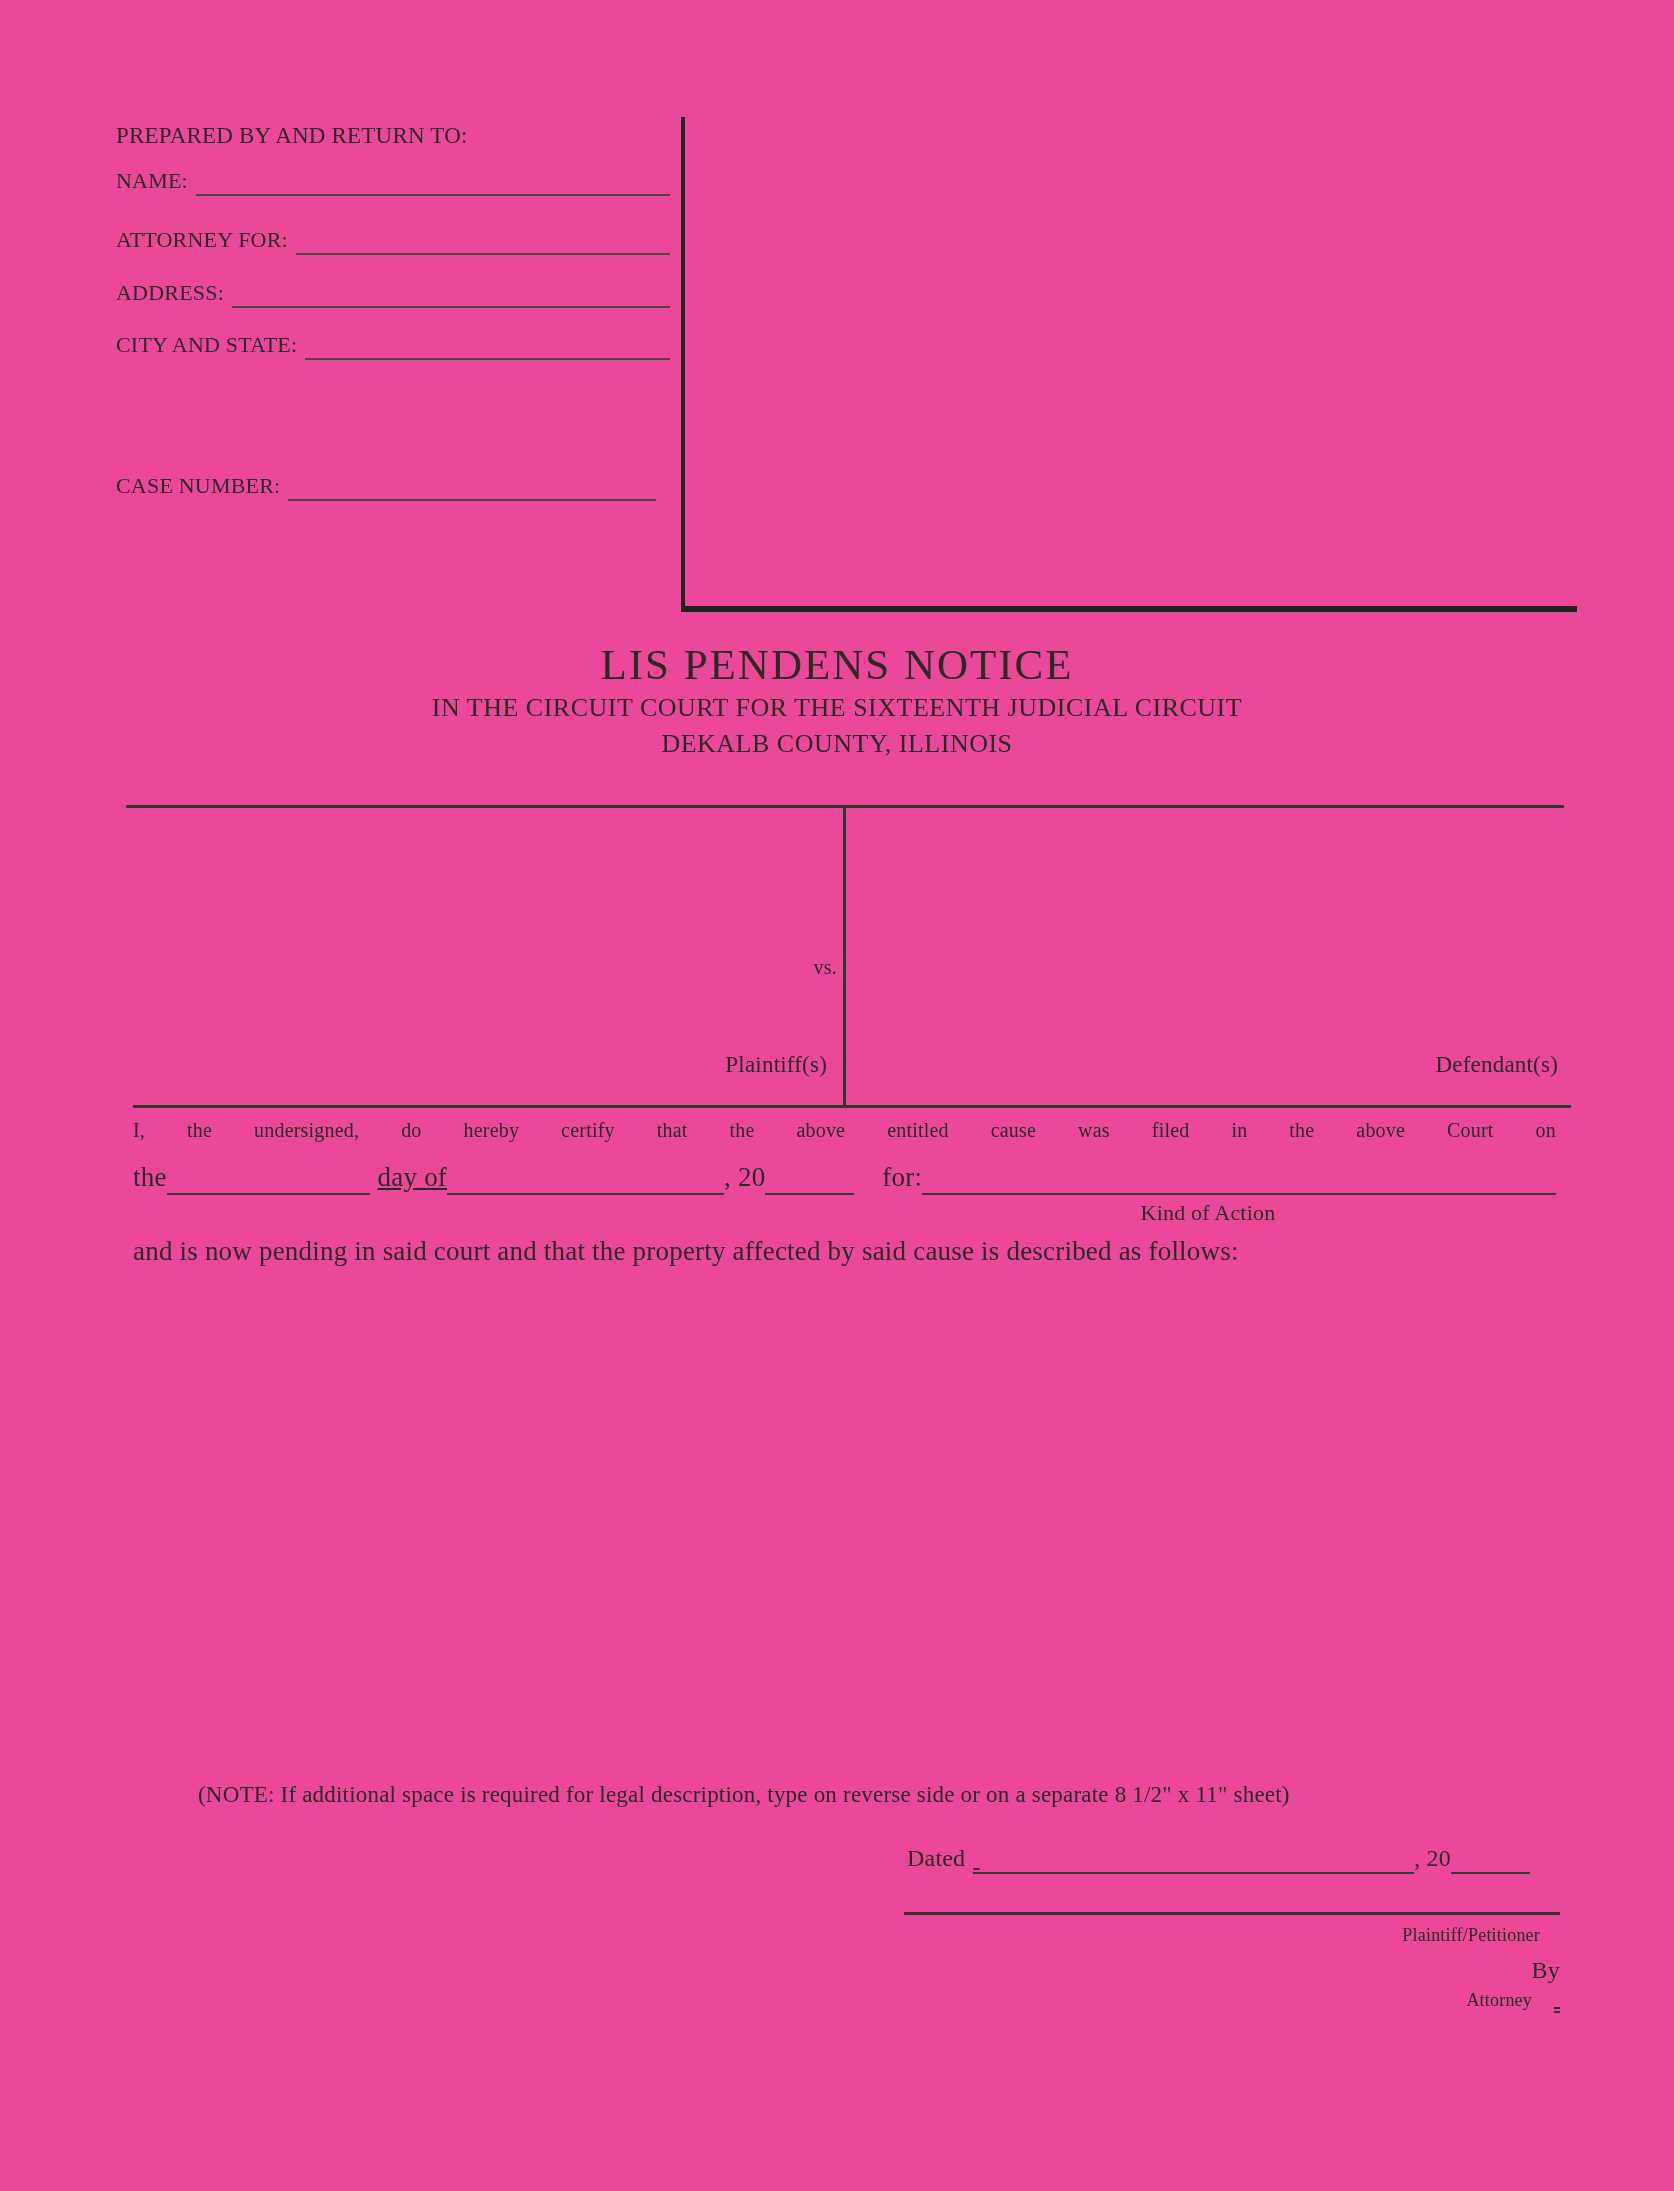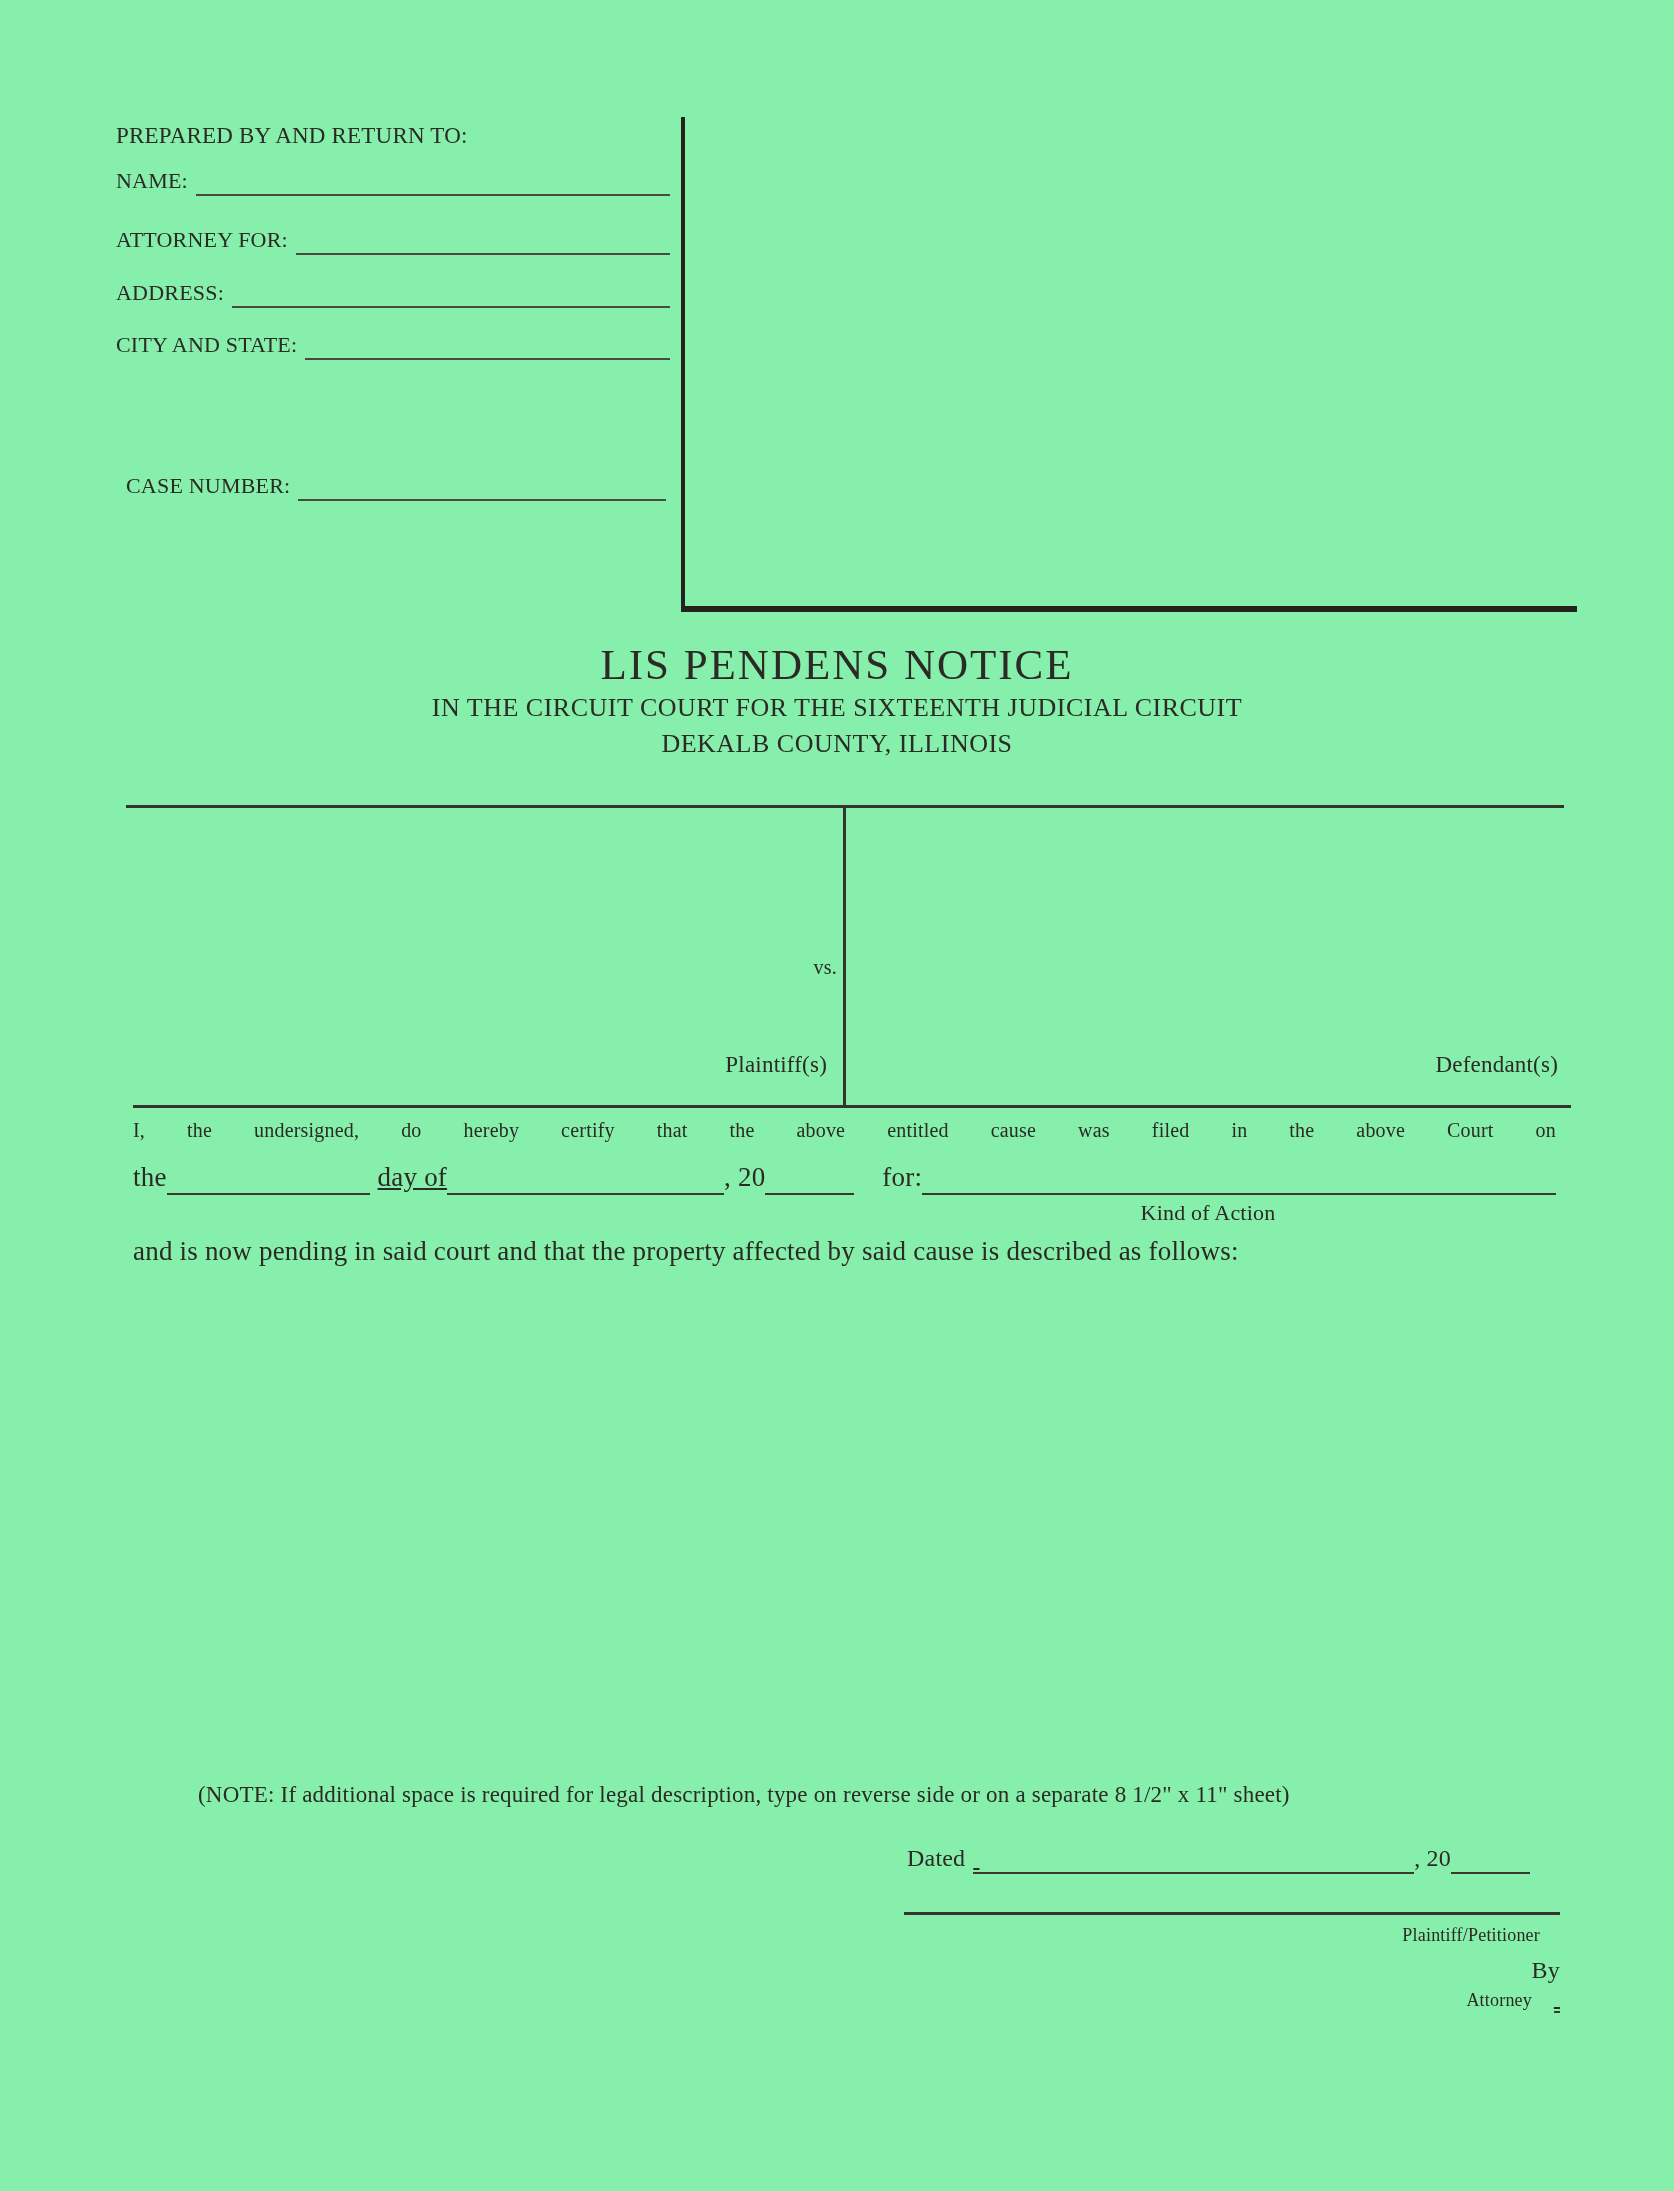--- a/index.html
+++ b/index.html
@@ -1,33 +1,33 @@
 <!DOCTYPE html>
 <html><head>
 <meta charset="utf-8">
 <style>
   * { margin:0; padding:0; box-sizing:border-box; }
   html,body { background:#e9e9e7; }
   .page {
     position:relative;
     width:1674px; height:2192px;
     margin:0 auto;
-    background:#86efac;
+    background:#ec4899;
     font-family:"Liberation Serif", serif;
     color:#2b2a24;
     overflow:hidden;
     letter-spacing:0.2px;
   }
   
   .prep { position:absolute; left:116px; top:123px; font-size:23px; }
   .frow {
     position:absolute; left:116px; width:554px;
     display:flex; align-items:baseline; font-size:22px;
   }
-  .frow.short { width:540px;margin-left:10px; }
+  .frow.short { width:540px; }
   .flabel { white-space:nowrap; }
   .fline {
     flex:1 1 auto; margin-left:8px;
     border-bottom:2px solid #4a4840;
   }
   .vrule {
     position:absolute; left:681px; top:117px;
     width:4px; height:495px; background:#23221d;
   }
   .hrule-thick {

